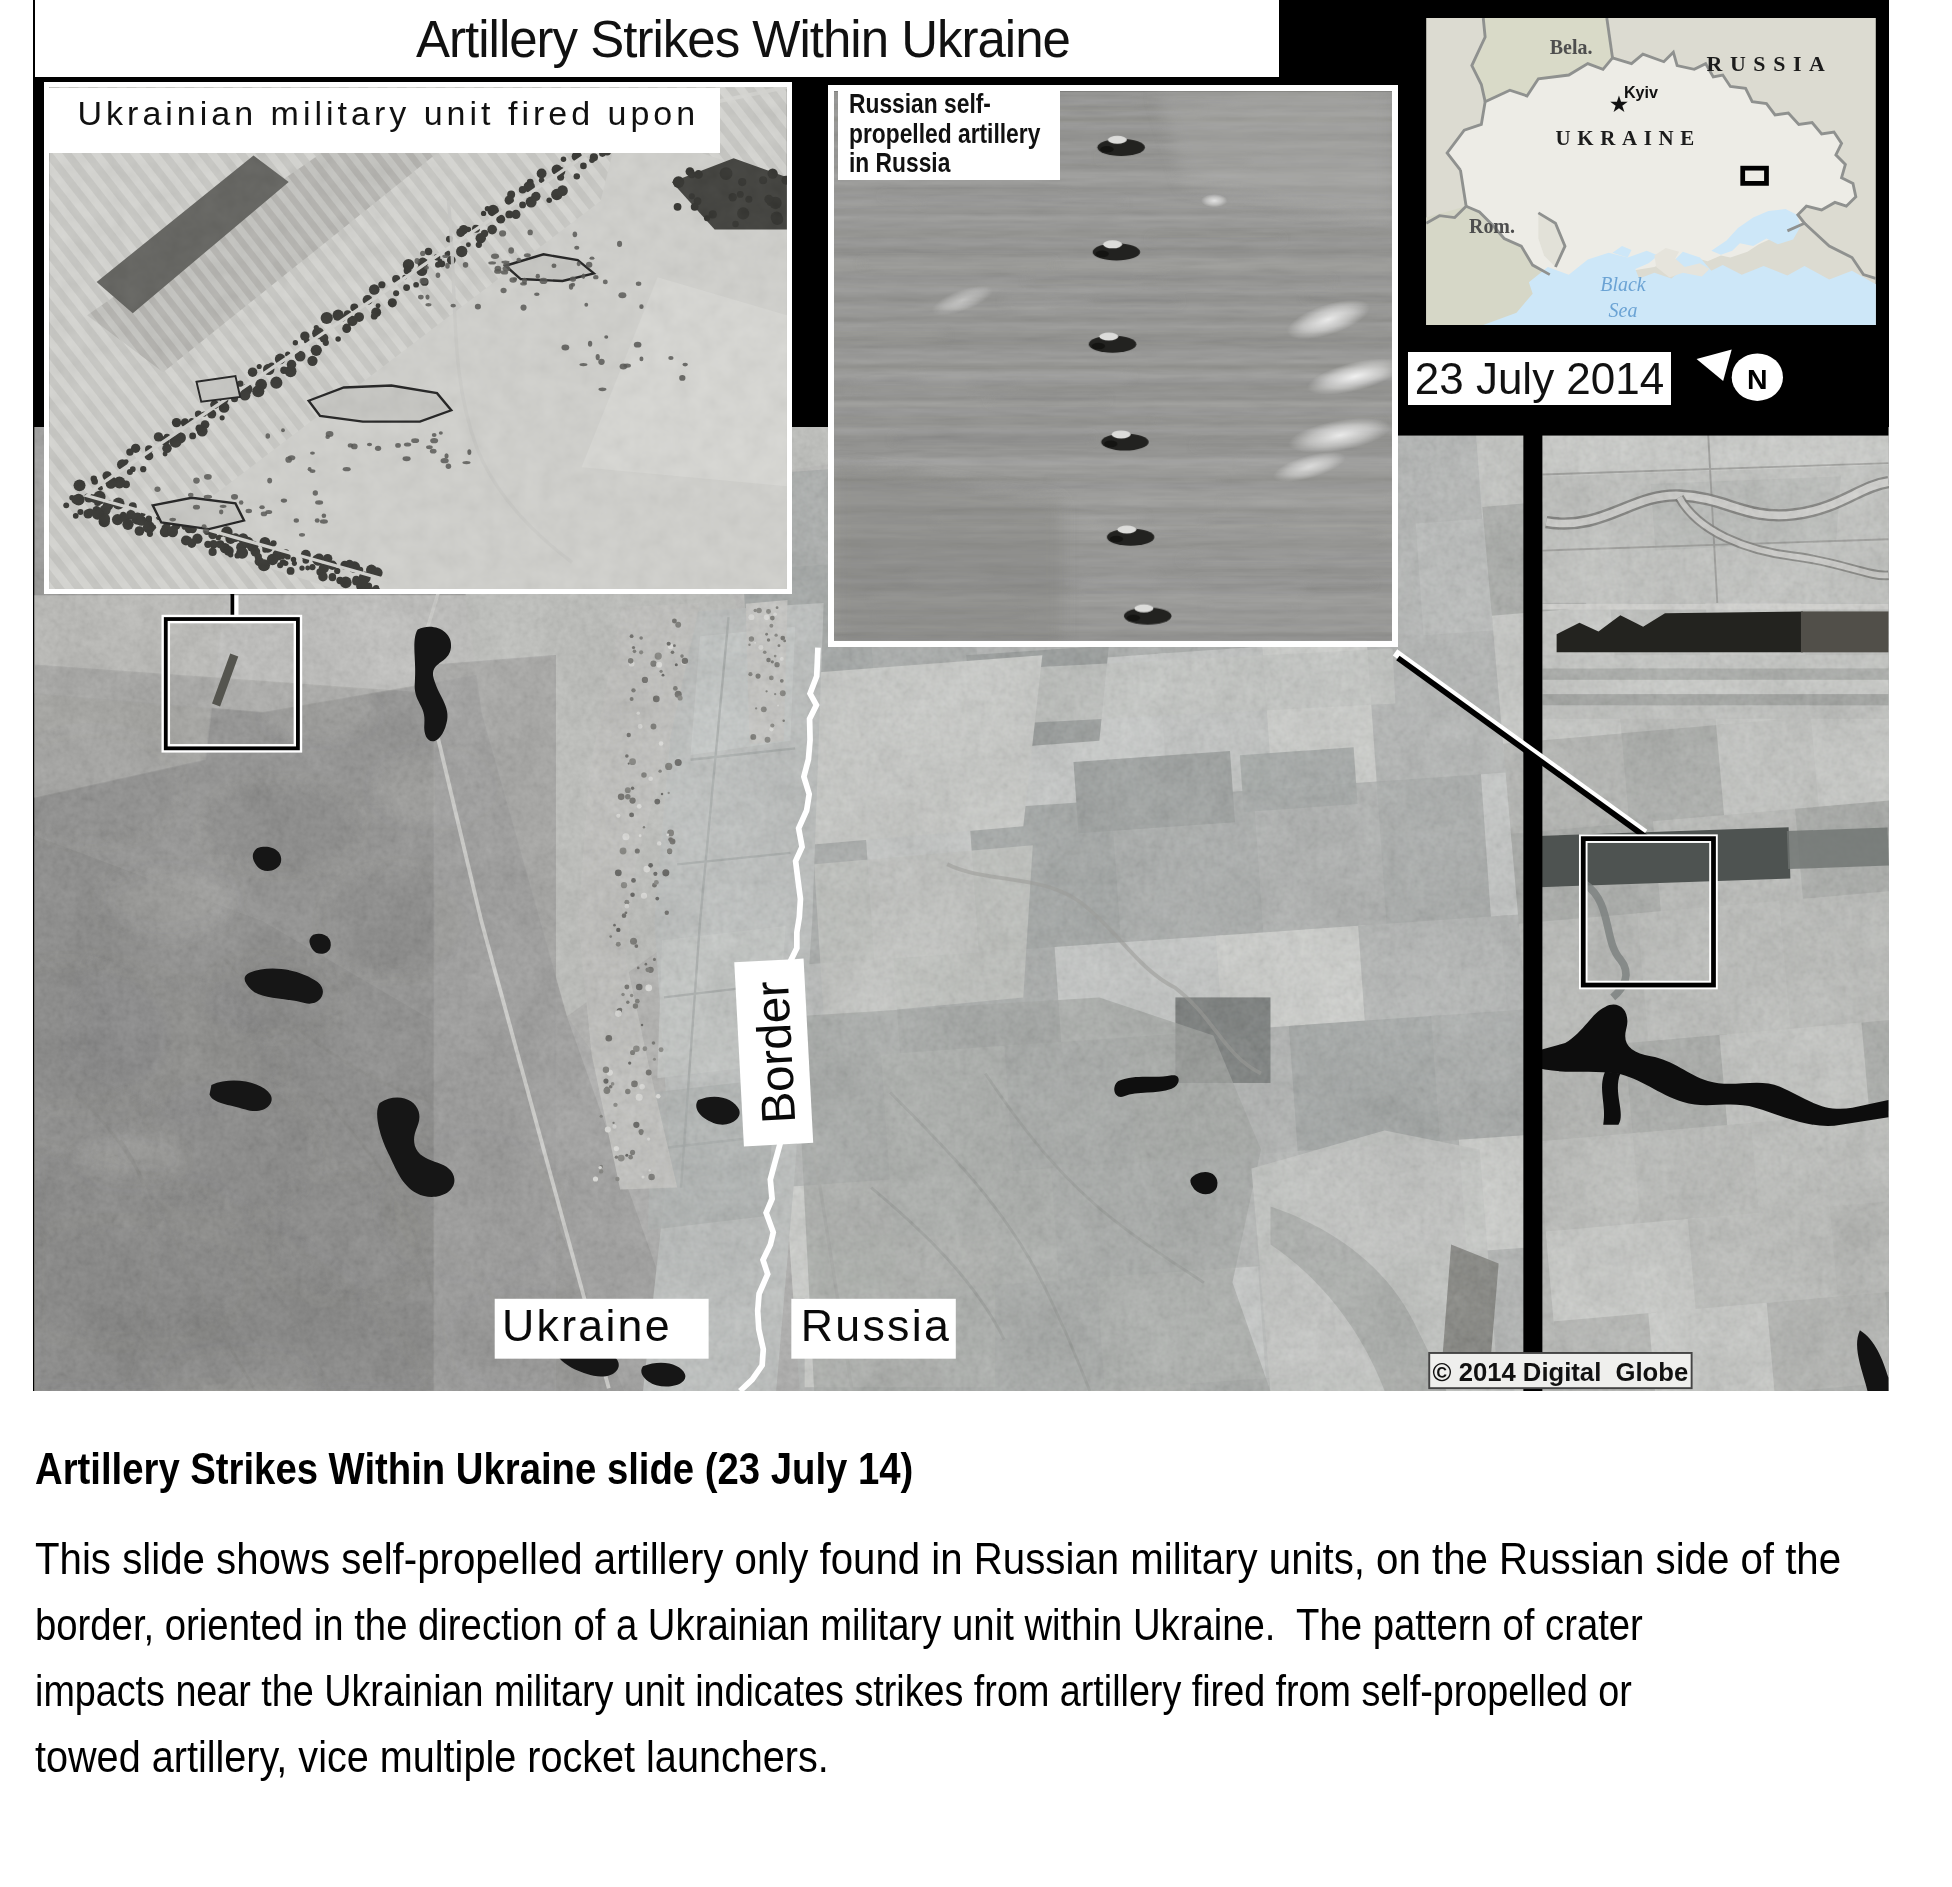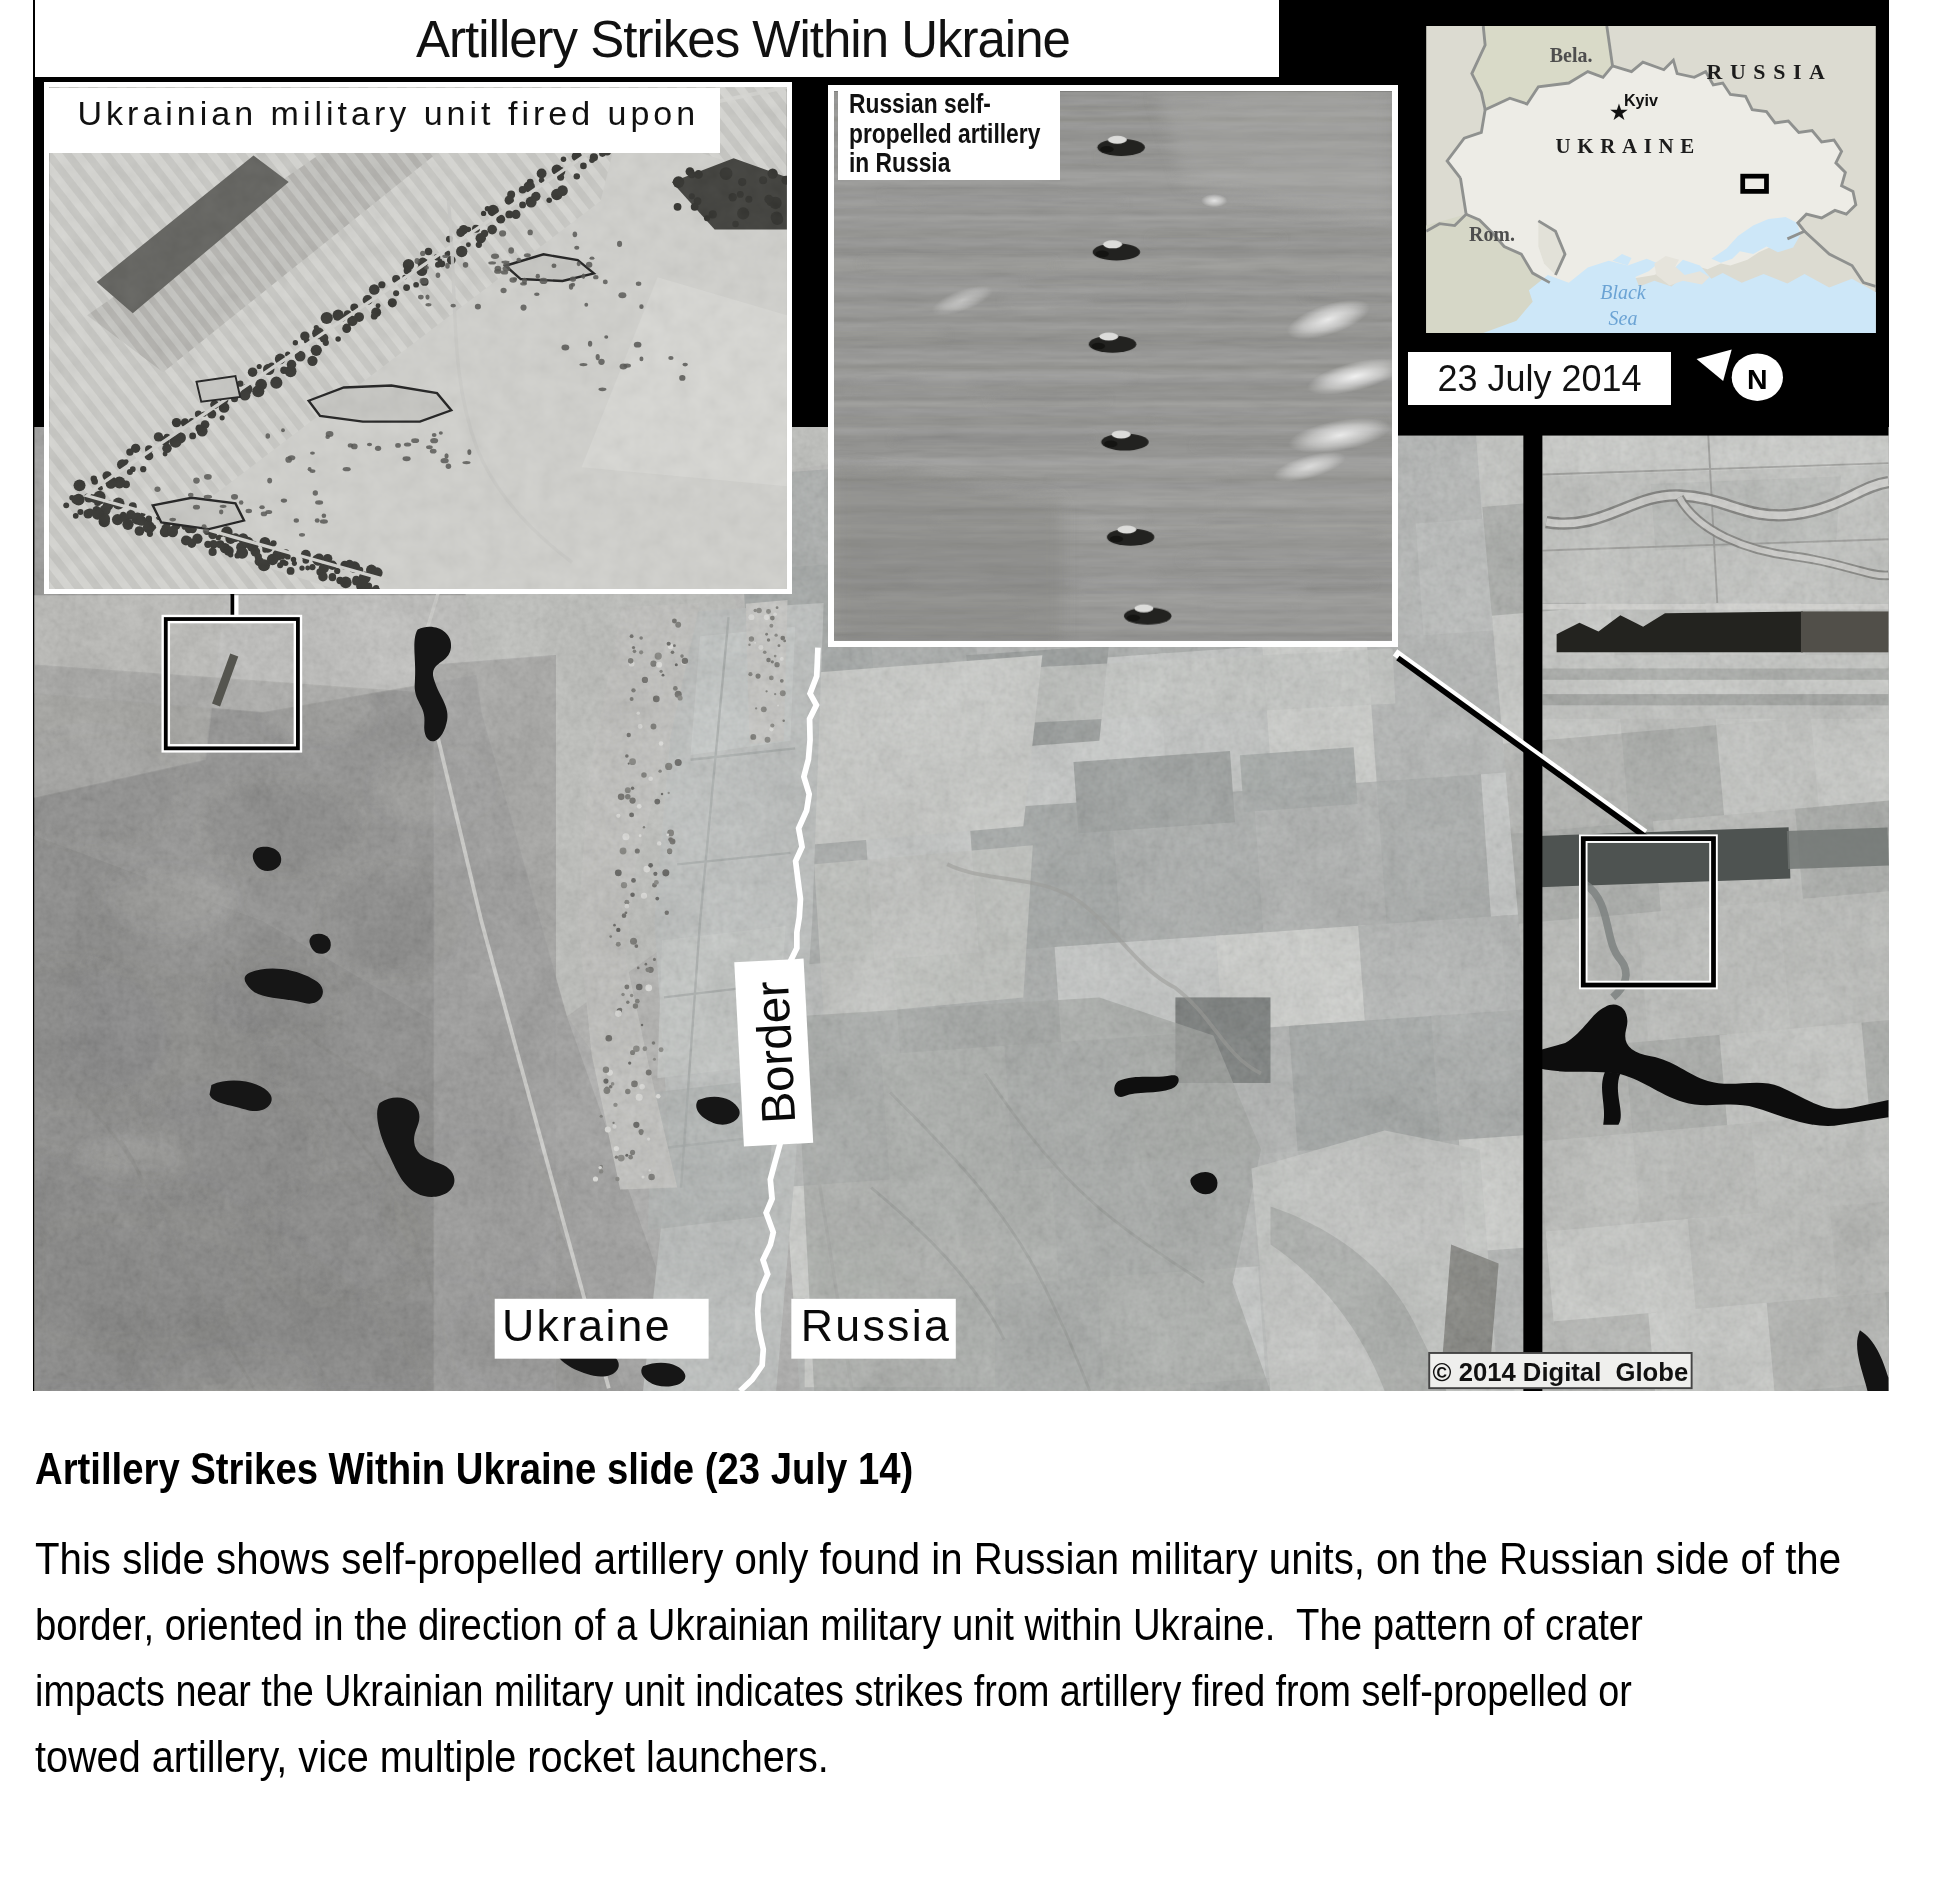--- a/index.html
+++ b/index.html
@@ -1263,21 +1263,21 @@
 <ellipse cx="532" cy="362" rx="55" ry="16" fill="url(#puff)" opacity="0.9" transform="rotate(-10 532 362)"></ellipse>
 <ellipse cx="500" cy="395" rx="40" ry="12" fill="url(#puff)" opacity="0.7" transform="rotate(-16 500 395)"></ellipse>
 <ellipse cx="135" cy="220" rx="34" ry="11" fill="url(#puff)" opacity="0.5" transform="rotate(-20 135 220)"></ellipse>
 <ellipse cx="400" cy="115" rx="14" ry="7" fill="url(#puff)" opacity="0.8"></ellipse>
 </svg>
 </div>
 
 <div class="abs" style="left:838px;top:86px;width:222px;height:94px;background:#fff;"></div>
 <div class="abs" style="left:849px;top:89px;width:304px;font-size:28.5px;line-height:29.5px;font-weight:bold;color:#111;transform:scaleX(0.8);transform-origin:0 0;">Russian self-<br>propelled artillery<br>in Russia</div>
 
-<div class="abs" style="left:1426px;top:18px;width:450px;height:256px;margin-top:8px;">
+<div class="abs" style="left:1426px;top:18px;width:450px;height:256px;">
 <svg width="450" height="307" viewBox="0 0 473 323">
 
 <rect width="473" height="323" fill="#dcdbd1"></rect>
 
 <path d="M60,0 L190,0 L196,42 L186,54 L170,48 L150,60 L118,64 L106,82 L88,76 L62,88 L58,70 L48,50 L60,30 Z" fill="#d9dac8"></path>
 
 <path d="M0,210 L42,198 L56,204 L70,218 L82,232 L100,240 L112,260 L130,270 L118,290 L124,310 L95,323 L0,323 Z" fill="#d6d7c7"></path>
 
 <path d="M36,160 L22,142 L40,118 L58,112 L62,88 L88,76 L106,82 L118,64 L150,60 L170,48 L186,54 L196,42 L216,48 L228,38 L250,46 L260,36 L264,50 L282,54 L294,48 L302,62 L312,60 L320,72 L336,74 L343,88 L358,90 L367,102 L381,100 L392,112 L406,110 L416,122 L429,120 L437,132 L431,144 L441,154 L437,168 L449,174 L452,188 L442,198 L430,194 L416,202 L400,198 L391,207 L398,216 L380,224 L368,230 L350,238 L338,246 L320,252 L310,250 L296,256 L282,252 L270,258 L256,254 L240,262 L216,266 L196,262 L172,268 L152,278 L130,270 L112,260 L100,240 L82,232 L70,218 L56,204 L42,198 Z" fill="#edece6"></path>
 
@@ -1307,21 +1307,21 @@
 <text x="192" y="99" font-size="24" fill="#111">★</text>
 <text x="136" y="134" font-family="Liberation Serif, serif" font-weight="bold" font-size="22" letter-spacing="7" fill="#1c1c1c">UKRAINE</text>
 <text x="45" y="226" font-family="Liberation Serif, serif" font-weight="bold" font-size="21" fill="#4e4e4e">Rom.</text>
 <text x="207" y="287" font-family="Liberation Serif, serif" font-style="italic" font-size="21" fill="#6ba3d4" text-anchor="middle">Black</text>
 <text x="207" y="315" font-family="Liberation Serif, serif" font-style="italic" font-size="21" fill="#6ba3d4" text-anchor="middle">Sea</text>
 
 <rect x="333" y="158" width="25" height="16" fill="none" stroke="#000" stroke-width="5"></rect>
 </svg>
 </div>
 
-<div class="abs" style="left:1408px;top:352px;width:263px;height:53px;background:#fff;text-align:center;font-size:36px;line-height:53px;color:#111;">23 July 2014</div>
+<div class="abs" style="left:1408px;top:352px;width:263px;height:53px;background:#fff;text-align:center;font-size:44px;line-height:53px;color:#111;">23 July 2014</div>
 
 <svg class="abs" style="left:1683px;top:342px;" width="124" height="76" viewBox="0 0 130 80">
 <polygon points="14,18 51,8 42,41" fill="#fff"></polygon>
 <ellipse cx="78" cy="37" rx="27" ry="25" fill="#fff"></ellipse>
 <text x="78" y="39" text-anchor="middle" dominant-baseline="central" font-family="Liberation Sans, sans-serif" font-size="30" font-weight="bold" fill="#000">N</text>
 </svg>
 
 <div class="abs" style="left:35px;top:1444px;font-size:44px;font-weight:bold;color:#000;white-space:nowrap;transform:scaleX(0.87);transform-origin:0 50%;">Artillery Strikes Within Ukraine slide (23 July 14)</div>
 
 <div class="abs" style="left:35px;top:1526px;font-size:44px;line-height:66px;color:#000;white-space:nowrap;">

